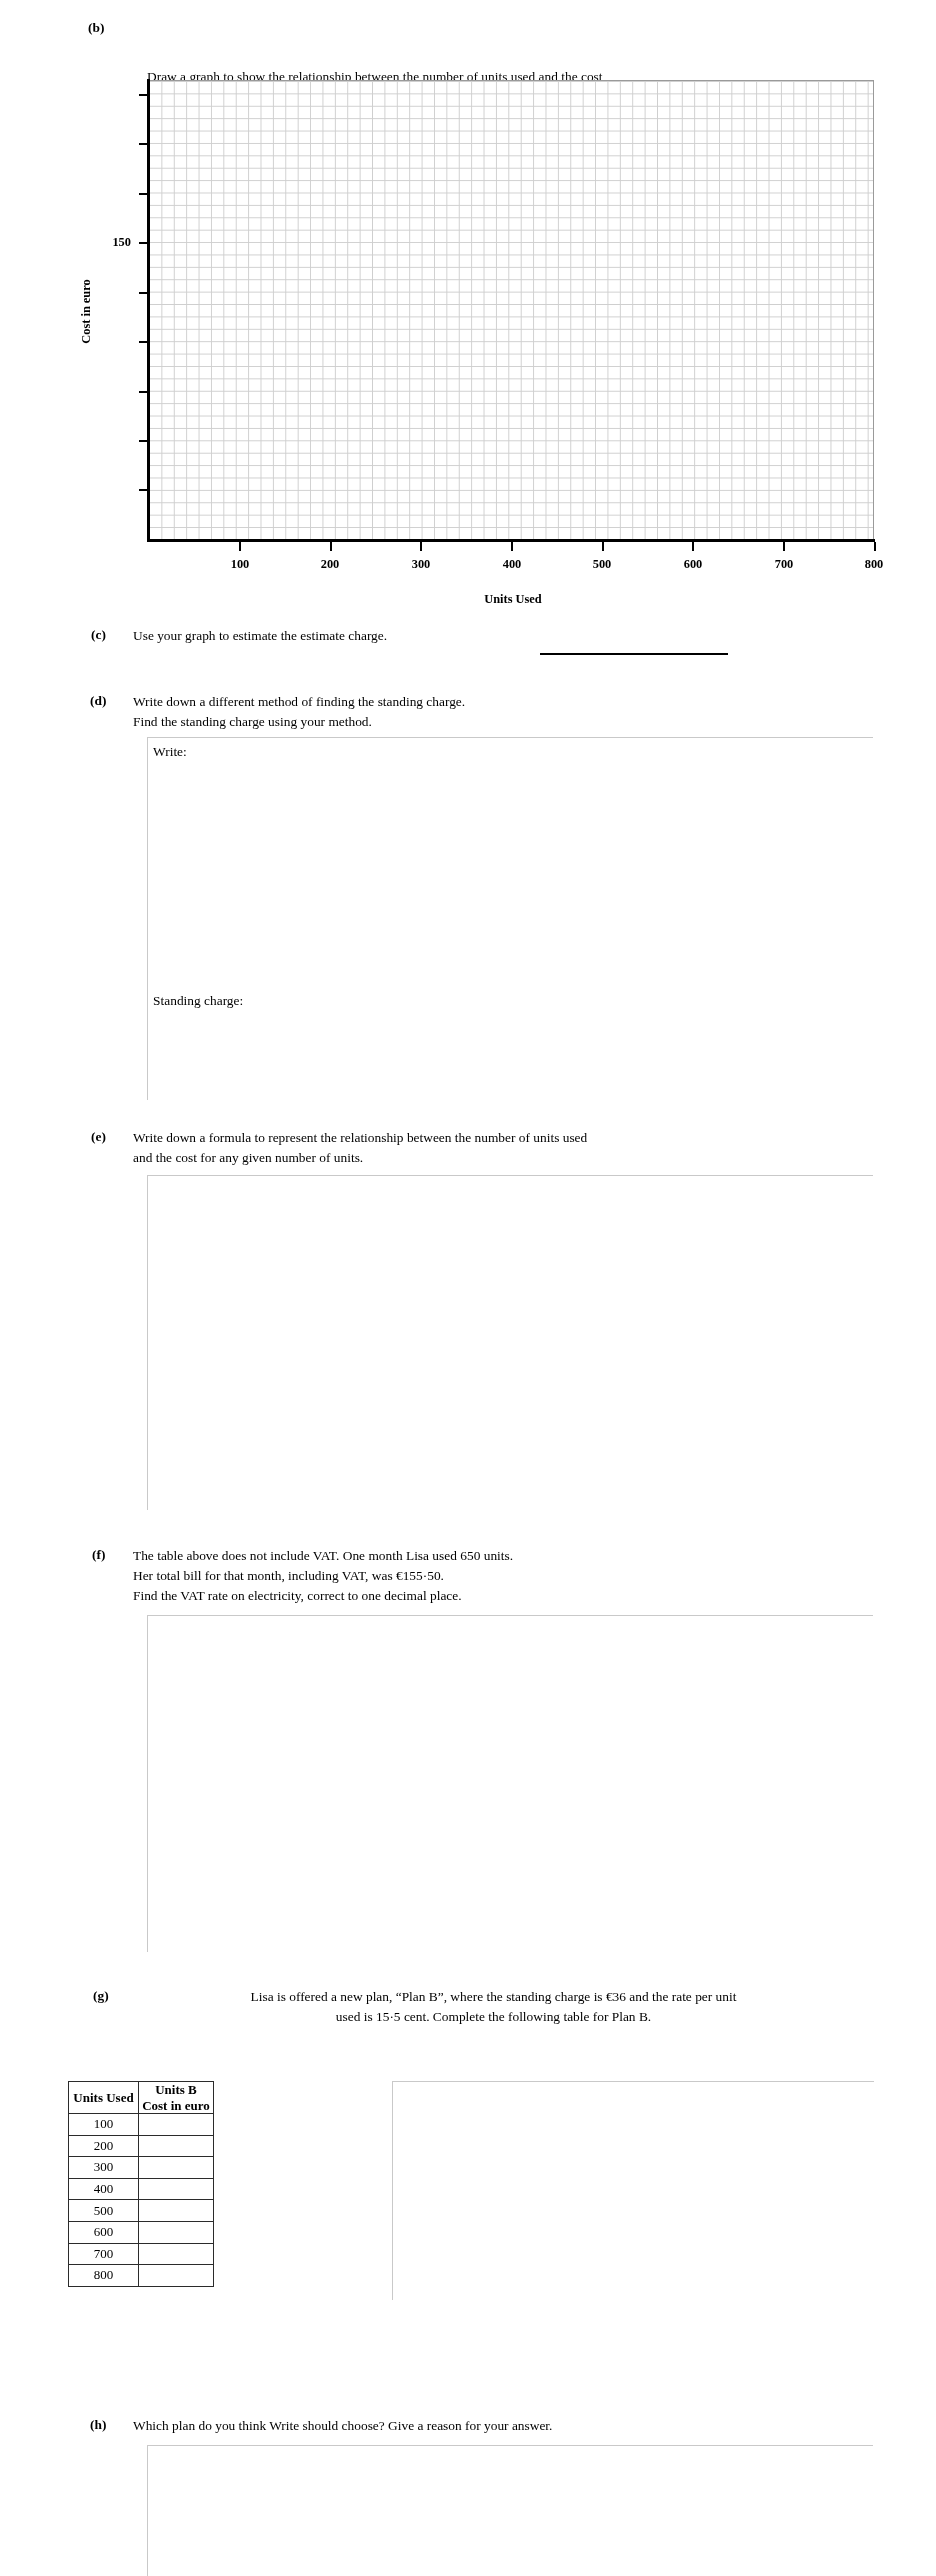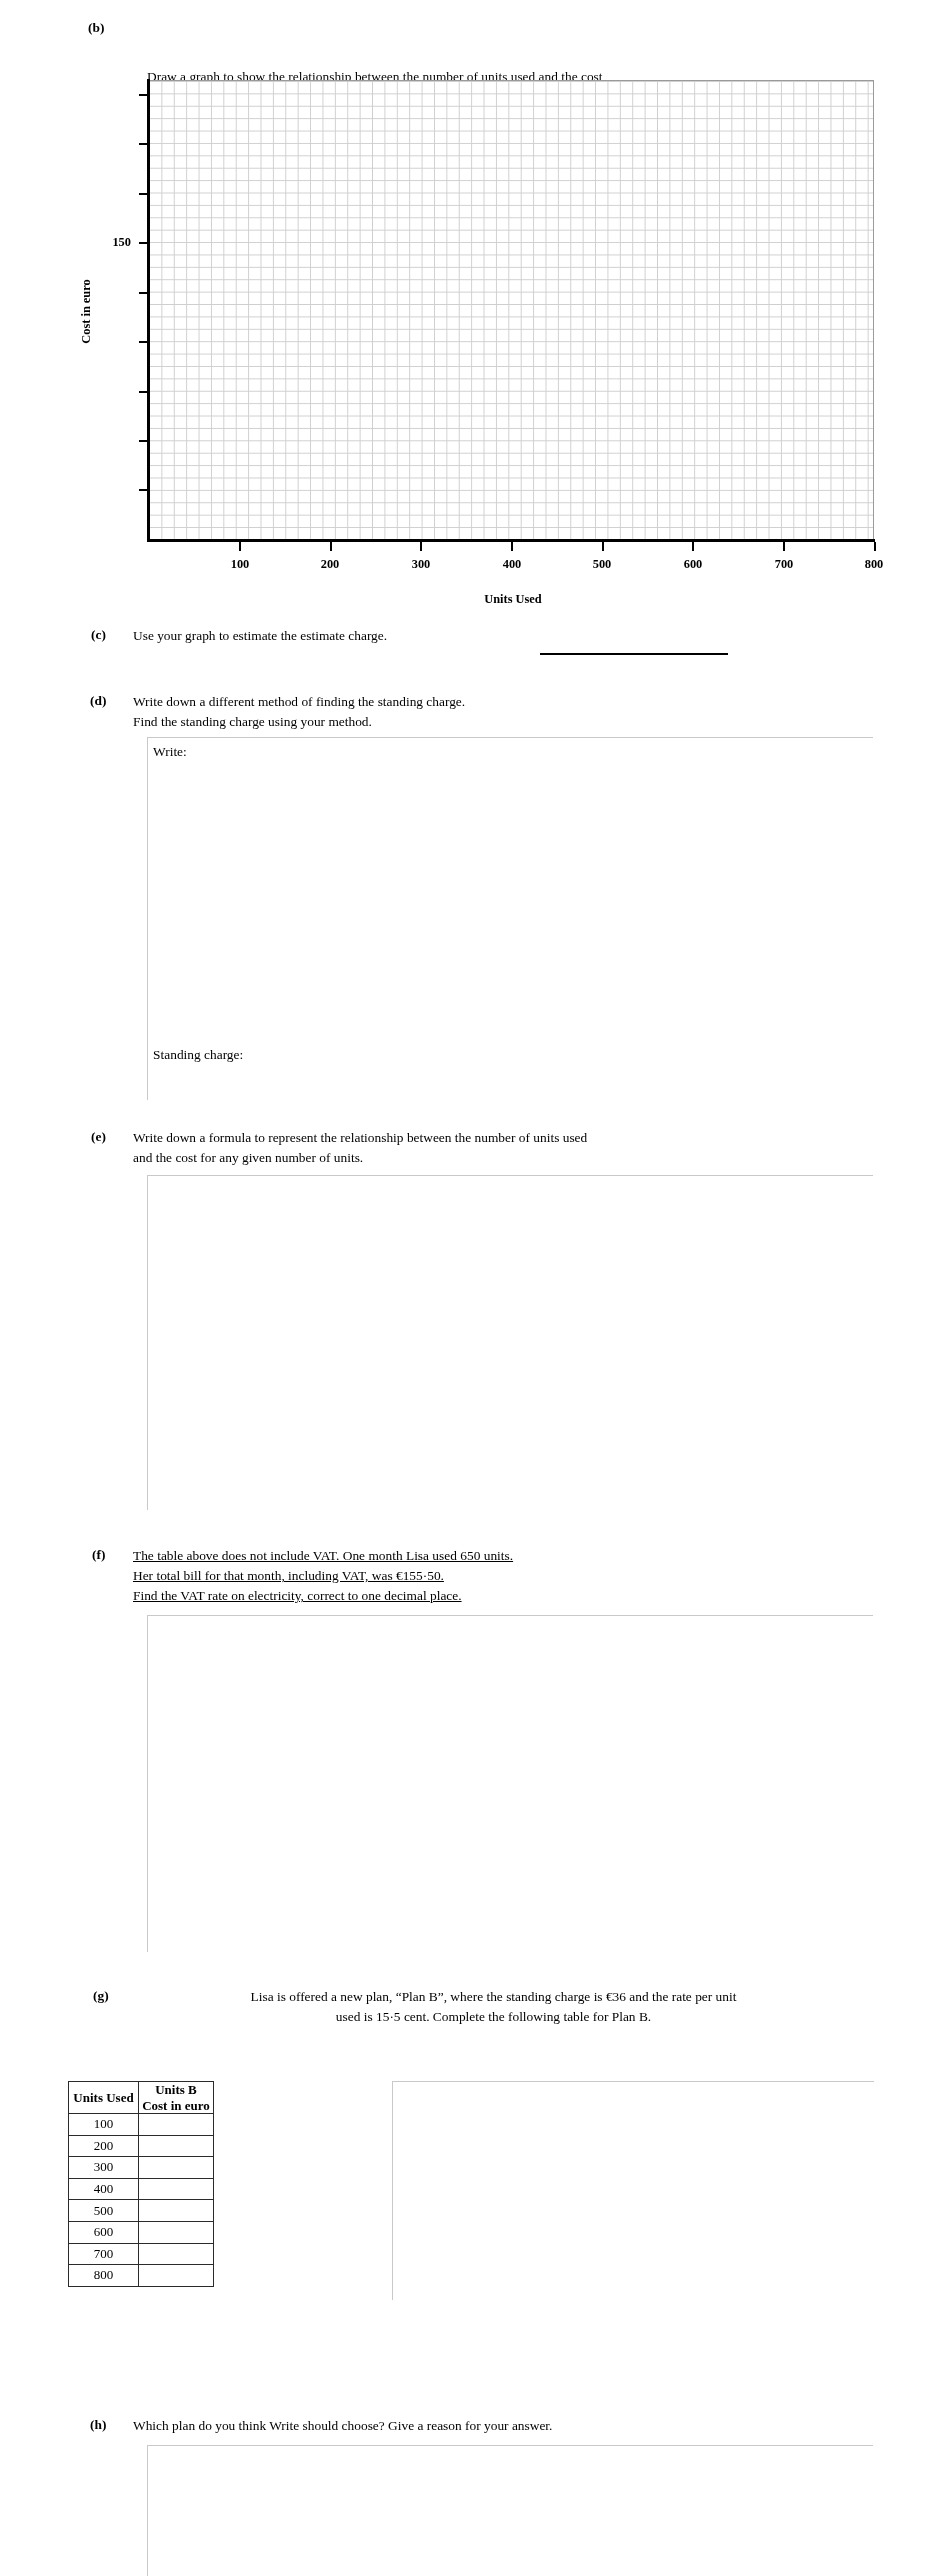--- a/index.html
+++ b/index.html
@@ -214,35 +214,35 @@
 <div class="qblock" style="left:0; top:0; width:937px;">
   <div class="qlabel" style="left:90px; top:692px;">(d)</div>
   <div class="qtext" style="left:133px; top:692px; width:685px;">Write down a different method of finding the standing charge.
 Find the standing charge using your method.</div>
 
   <div class="answer-grid" style="left:147px; top:737px; width:726px; height:363px;
               background-size: 22px 22px, 22px 22px;"></div>
 
   <div class="grid-inline-label" style="left:150px; top:741px; width:82px; height:37px;">Write:</div>
 
-  <div class="grid-inline-label" style="left:150px; top:1044px; width:149px; height:39px;">Standing charge:</div>
+  <div class="grid-inline-label" style="left:150px; top:990px; width:149px; height:39px;">Standing charge:</div>
 </div>
 
 <div class="qblock" style="left:0; top:0; width:937px;">
   <div class="qlabel" style="left:91px; top:1128px;">(e)</div>
   <div class="qtext" style="left:133px; top:1128px; width:690px;">Write down a formula to represent the relationship between the number of units used
 and the cost for any given number of units.</div>
 
   <div class="answer-grid" style="left:147px; top:1175px; width:726px; height:335px;
               background-size: 22px 22px, 22px 22px;"></div>
 </div>
 
 <div class="qblock" style="left:0; top:0; width:937px;">
   <div class="qlabel" style="left:92px; top:1546px;">(f)</div>
-  <div class="qtext" style="left:133px; top:1546px; width:690px;text-decoration:underline;">The table above does not include VAT.  One month Lisa used 650 units.
+  <div class="qtext" style="left:133px; top:1546px; width:690px;">The table above does not include VAT.  One month Lisa used 650 units.
 Her total bill for that month, including VAT, was €155·50.
 Find the VAT rate on electricity, correct to one decimal place.</div>
 
   <div class="answer-grid" style="left:147px; top:1615px; width:726px; height:337px;
               background-size: 22px 22px, 22px 22px;"></div>
 </div>
 
 <div class="qblock" style="left:0; top:0; width:937px;">
   <div class="qlabel" style="left:93px; top:1987px;">(g)</div>
   <div class="qtext" style="left:133px; top:1987px; width:721px;text-align:center;">Lisa is offered a new plan, “Plan B”, where the standing charge is €36 and the rate per unit

